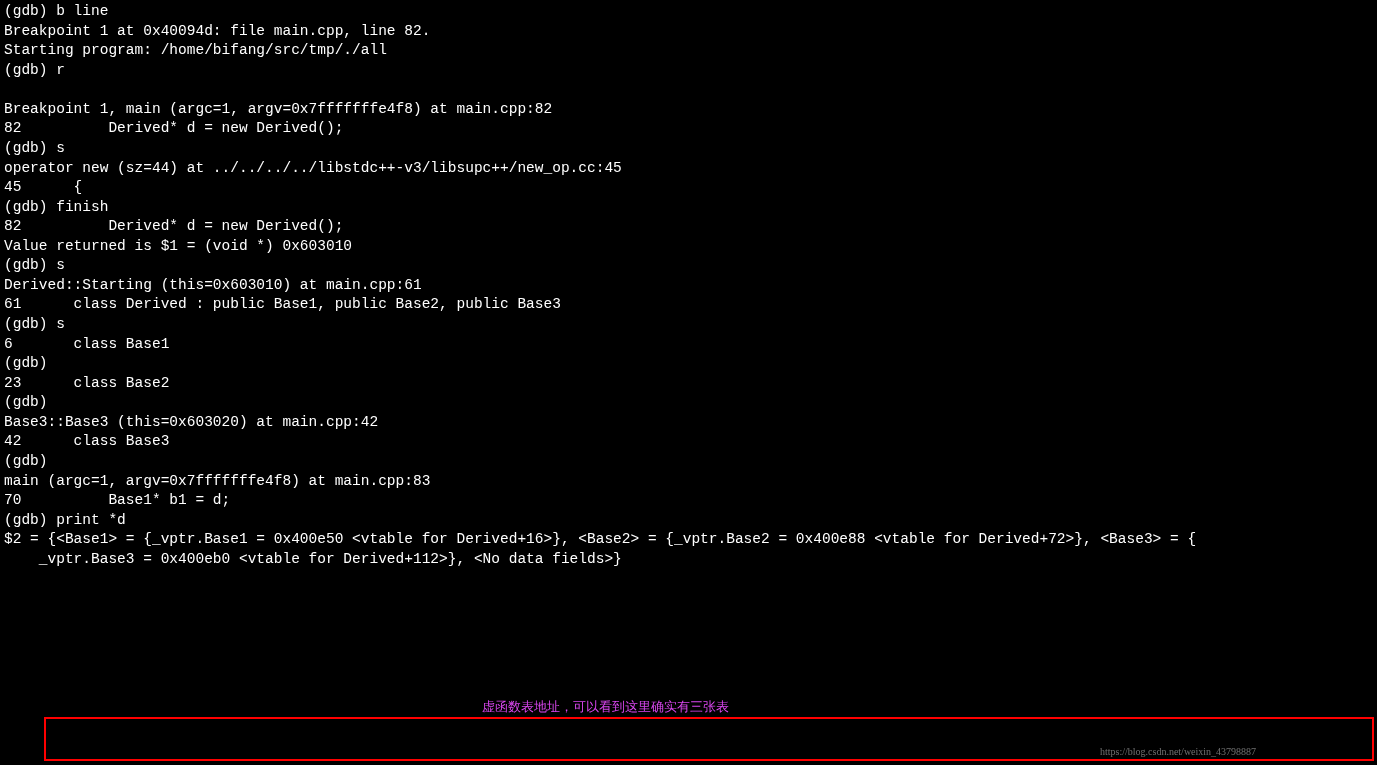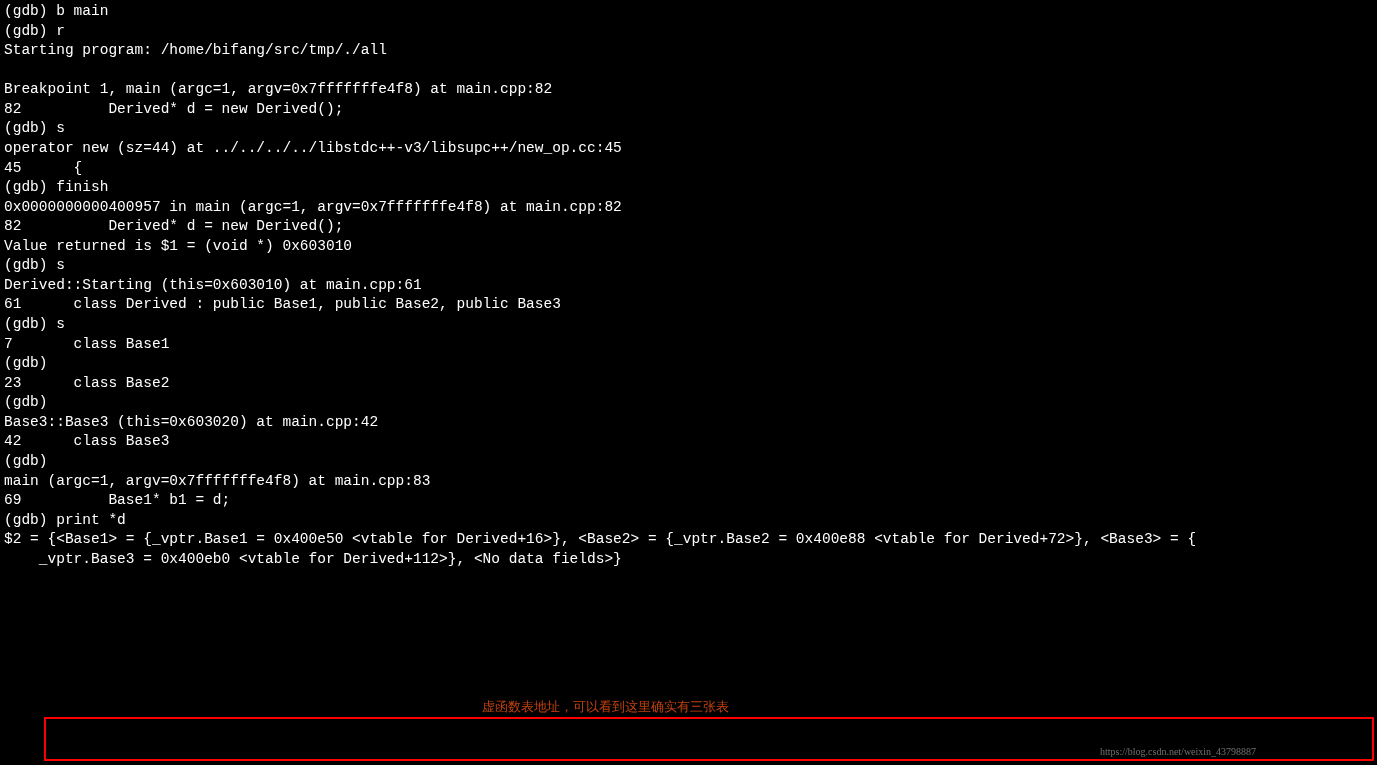--- a/index.html
+++ b/index.html
@@ -16,21 +16,21 @@
       padding: 2px 4px;
       width: 1377px;
       height: 765px;
       overflow: hidden;
       position: relative;
     }
     .term-line {
       white-space: pre;
     }
     .annotation {
-      color: #c2410c;
+      color: #d946ef;
       position: absolute;
       font-family: Liberation Serif, serif;
       font-size: 13px;
       white-space: nowrap;
     }
     .highlight-box {
       position: absolute;
       border: 2px solid #ff0000;
       background: transparent;
       pointer-events: none;
@@ -39,46 +39,46 @@
       position: absolute;
       color: rgba(200, 200, 200, 0.55);
       font-family: Liberation Serif, serif;
       font-size: 10px;
     }
   </style>
 </head>
 <body>
 
 <div id="terminal">
-    <div class="term-line">(gdb) b main</div>
+    <div class="term-line">(gdb) b line</div>
+    <div class="term-line">Breakpoint 1 at 0x40094d: file main.cpp, line 82.</div>
+    <div class="term-line">Starting program: /home/bifang/src/tmp/./all</div>
     <div class="term-line">(gdb) r</div>
-    <div class="term-line">Starting program: /home/bifang/src/tmp/./all</div>
     <div class="term-line">&nbsp;</div>
     <div class="term-line">Breakpoint 1, main (argc=1, argv=0x7fffffffe4f8) at main.cpp:82</div>
     <div class="term-line">82          Derived* d = new Derived();</div>
     <div class="term-line">(gdb) s</div>
     <div class="term-line">operator new (sz=44) at ../../../../libstdc++-v3/libsupc++/new_op.cc:45</div>
     <div class="term-line">45      {</div>
     <div class="term-line">(gdb) finish</div>
-    <div class="term-line">0x0000000000400957 in main (argc=1, argv=0x7fffffffe4f8) at main.cpp:82</div>
     <div class="term-line">82          Derived* d = new Derived();</div>
     <div class="term-line">Value returned is $1 = (void *) 0x603010</div>
     <div class="term-line">(gdb) s</div>
     <div class="term-line">Derived::Starting (this=0x603010) at main.cpp:61</div>
     <div class="term-line">61      class Derived : public Base1, public Base2, public Base3</div>
     <div class="term-line">(gdb) s</div>
-    <div class="term-line">7       class Base1</div>
+    <div class="term-line">6       class Base1</div>
     <div class="term-line">(gdb)</div>
     <div class="term-line">23      class Base2</div>
     <div class="term-line">(gdb)</div>
     <div class="term-line">Base3::Base3 (this=0x603020) at main.cpp:42</div>
     <div class="term-line">42      class Base3</div>
     <div class="term-line">(gdb)</div>
     <div class="term-line">main (argc=1, argv=0x7fffffffe4f8) at main.cpp:83</div>
-    <div class="term-line">69          Base1* b1 = d;</div>
+    <div class="term-line">70          Base1* b1 = d;</div>
     <div class="term-line">(gdb) print *d</div>
     <div class="term-line">$2 = {&lt;Base1&gt; = {_vptr.Base1 = 0x400e50 &lt;vtable for Derived+16&gt;}, &lt;Base2&gt; = {_vptr.Base2 = 0x400e88 &lt;vtable for Derived+72&gt;}, &lt;Base3&gt; = {</div>
     <div class="term-line">    _vptr.Base3 = 0x400eb0 &lt;vtable for Derived+112&gt;}, &lt;No data fields&gt;}</div>
   </div>
 
 <div class="annotation" style="top:698px;left:482px;">虚函数表地址，可以看到这里确实有三张表</div>
 
 <div class="highlight-box" style="top:717px;left:44px;width:1330px;height:44px;"></div>
 
 <div class="watermark" style="top:745px;left:1100px;">https://blog.csdn.net/weixin_43798887</div>

